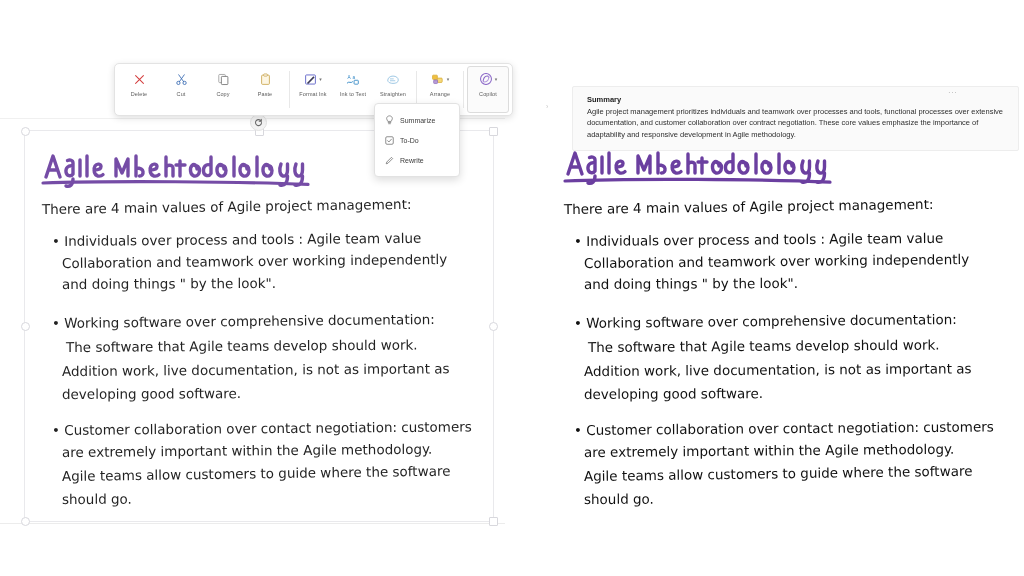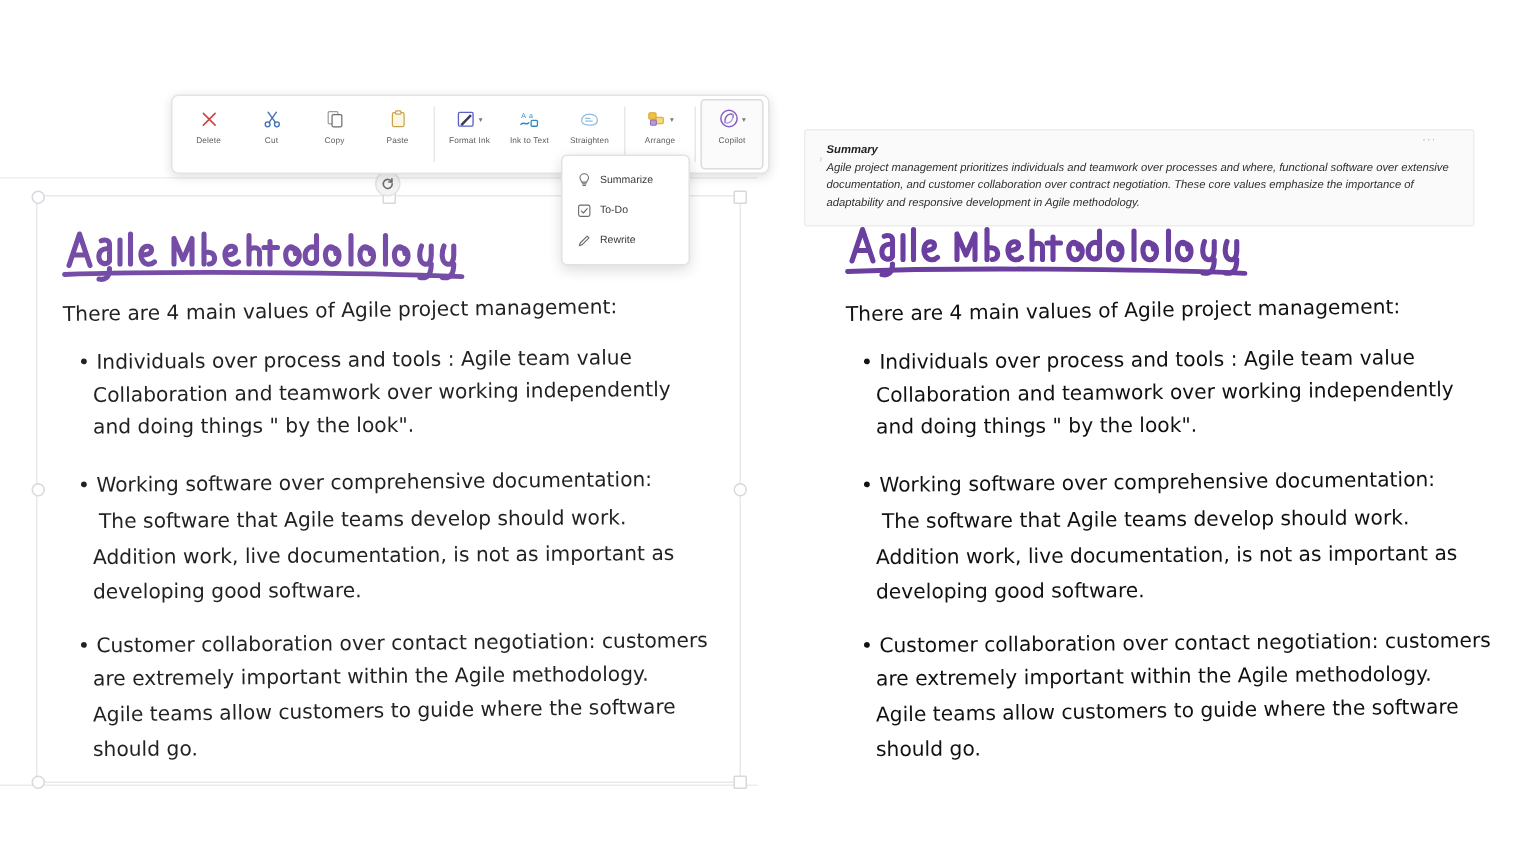--- a/index.html
+++ b/index.html
@@ -82,25 +82,24 @@
   }
   .cm-item {
     display: flex; align-items: center; gap: 6px;
     padding: 5px 9px; font-size: 7px; color: #3b3b3b;
   }
   .cm-item .cm-ic { width: 10px; height: 10px; display:flex; align-items:center; justify-content:center; }
 
   
   .canvas-right { position: absolute; left: 520px; top: 0; width: 504px; height: 576px; background:#ffffff; }
   .summary-card {
-    position: absolute; left: 536px; top: 86px; width: 427px;
+    position: absolute; left: 572px; top: 86px; width: 427px;
     background: #fafafa; border: 1px solid #ededed; border-radius: 2px;
     padding: 8px 4px 10px 14px;
     z-index: 10;
-    font-style: italic;
   }
   .sum-title { font-size: 7.5px; font-weight: bold; color: #222; margin-bottom: 2px; }
   .sum-body { font-size: 7.5px; color: #2f2f2f; line-height: 1.52; }
   .sum-bullet {
     position: absolute; left: 546px; top: 103px; font-size: 7px; color:#c9c9c9;
     z-index: 11;
   }
   .sum-dots {
     position: absolute; left: 948px; top: 88px; font-size: 8px; color:#b9b9b9;
     letter-spacing: .5px; z-index: 11;
@@ -321,21 +320,21 @@
       <text x="22" y="281" transform="rotate(-0.8 22 281)">Agile teams allow customers to guide where the software</text>
       <text x="22" y="304" transform="rotate(-0.3 22 304)">should go.</text>
     </g>
   </svg>
 </div>
 
 <div class="canvas-right"></div>
 
 <div class="summary-card">
   <div class="sum-title">Summary</div>
-  <div class="sum-body">Agile project management prioritizes individuals and teamwork over processes and where, functional software over extensive documentation, and customer collaboration over contract negotiation. These core values emphasize the importance of adaptability and responsive development in Agile methodology.</div>
+  <div class="sum-body">Agile project management prioritizes individuals and teamwork over processes and tools, functional processes over extensive documentation, and customer collaboration over contract negotiation. These core values emphasize the importance of adaptability and responsive development in Agile methodology.</div>
 </div>
 <div class="sum-bullet">›</div>
 <div class="sum-dots">···</div>
 
 <div class="hw-title" style="left:562px; top:143px;" aria-label="Agile Methodology">
   <svg width="275" height="48" viewBox="0 0 275 48" aria-hidden="true">
     <g fill="none" stroke="#6b3fa0" stroke-width="3.4" stroke-linecap="round" stroke-linejoin="round">
       <path d="M6 31 L13 10 L20 31 M8.5 24 H17.5"></path>
       <path d="M33 20 C28 19 25.5 22 26 26 C26.5 30 31 31 33 28 L33 17 C33 14 30 13.5 27.5 14.5"></path>
       <path d="M33 33 C33 39 30 41 26 40"></path>

